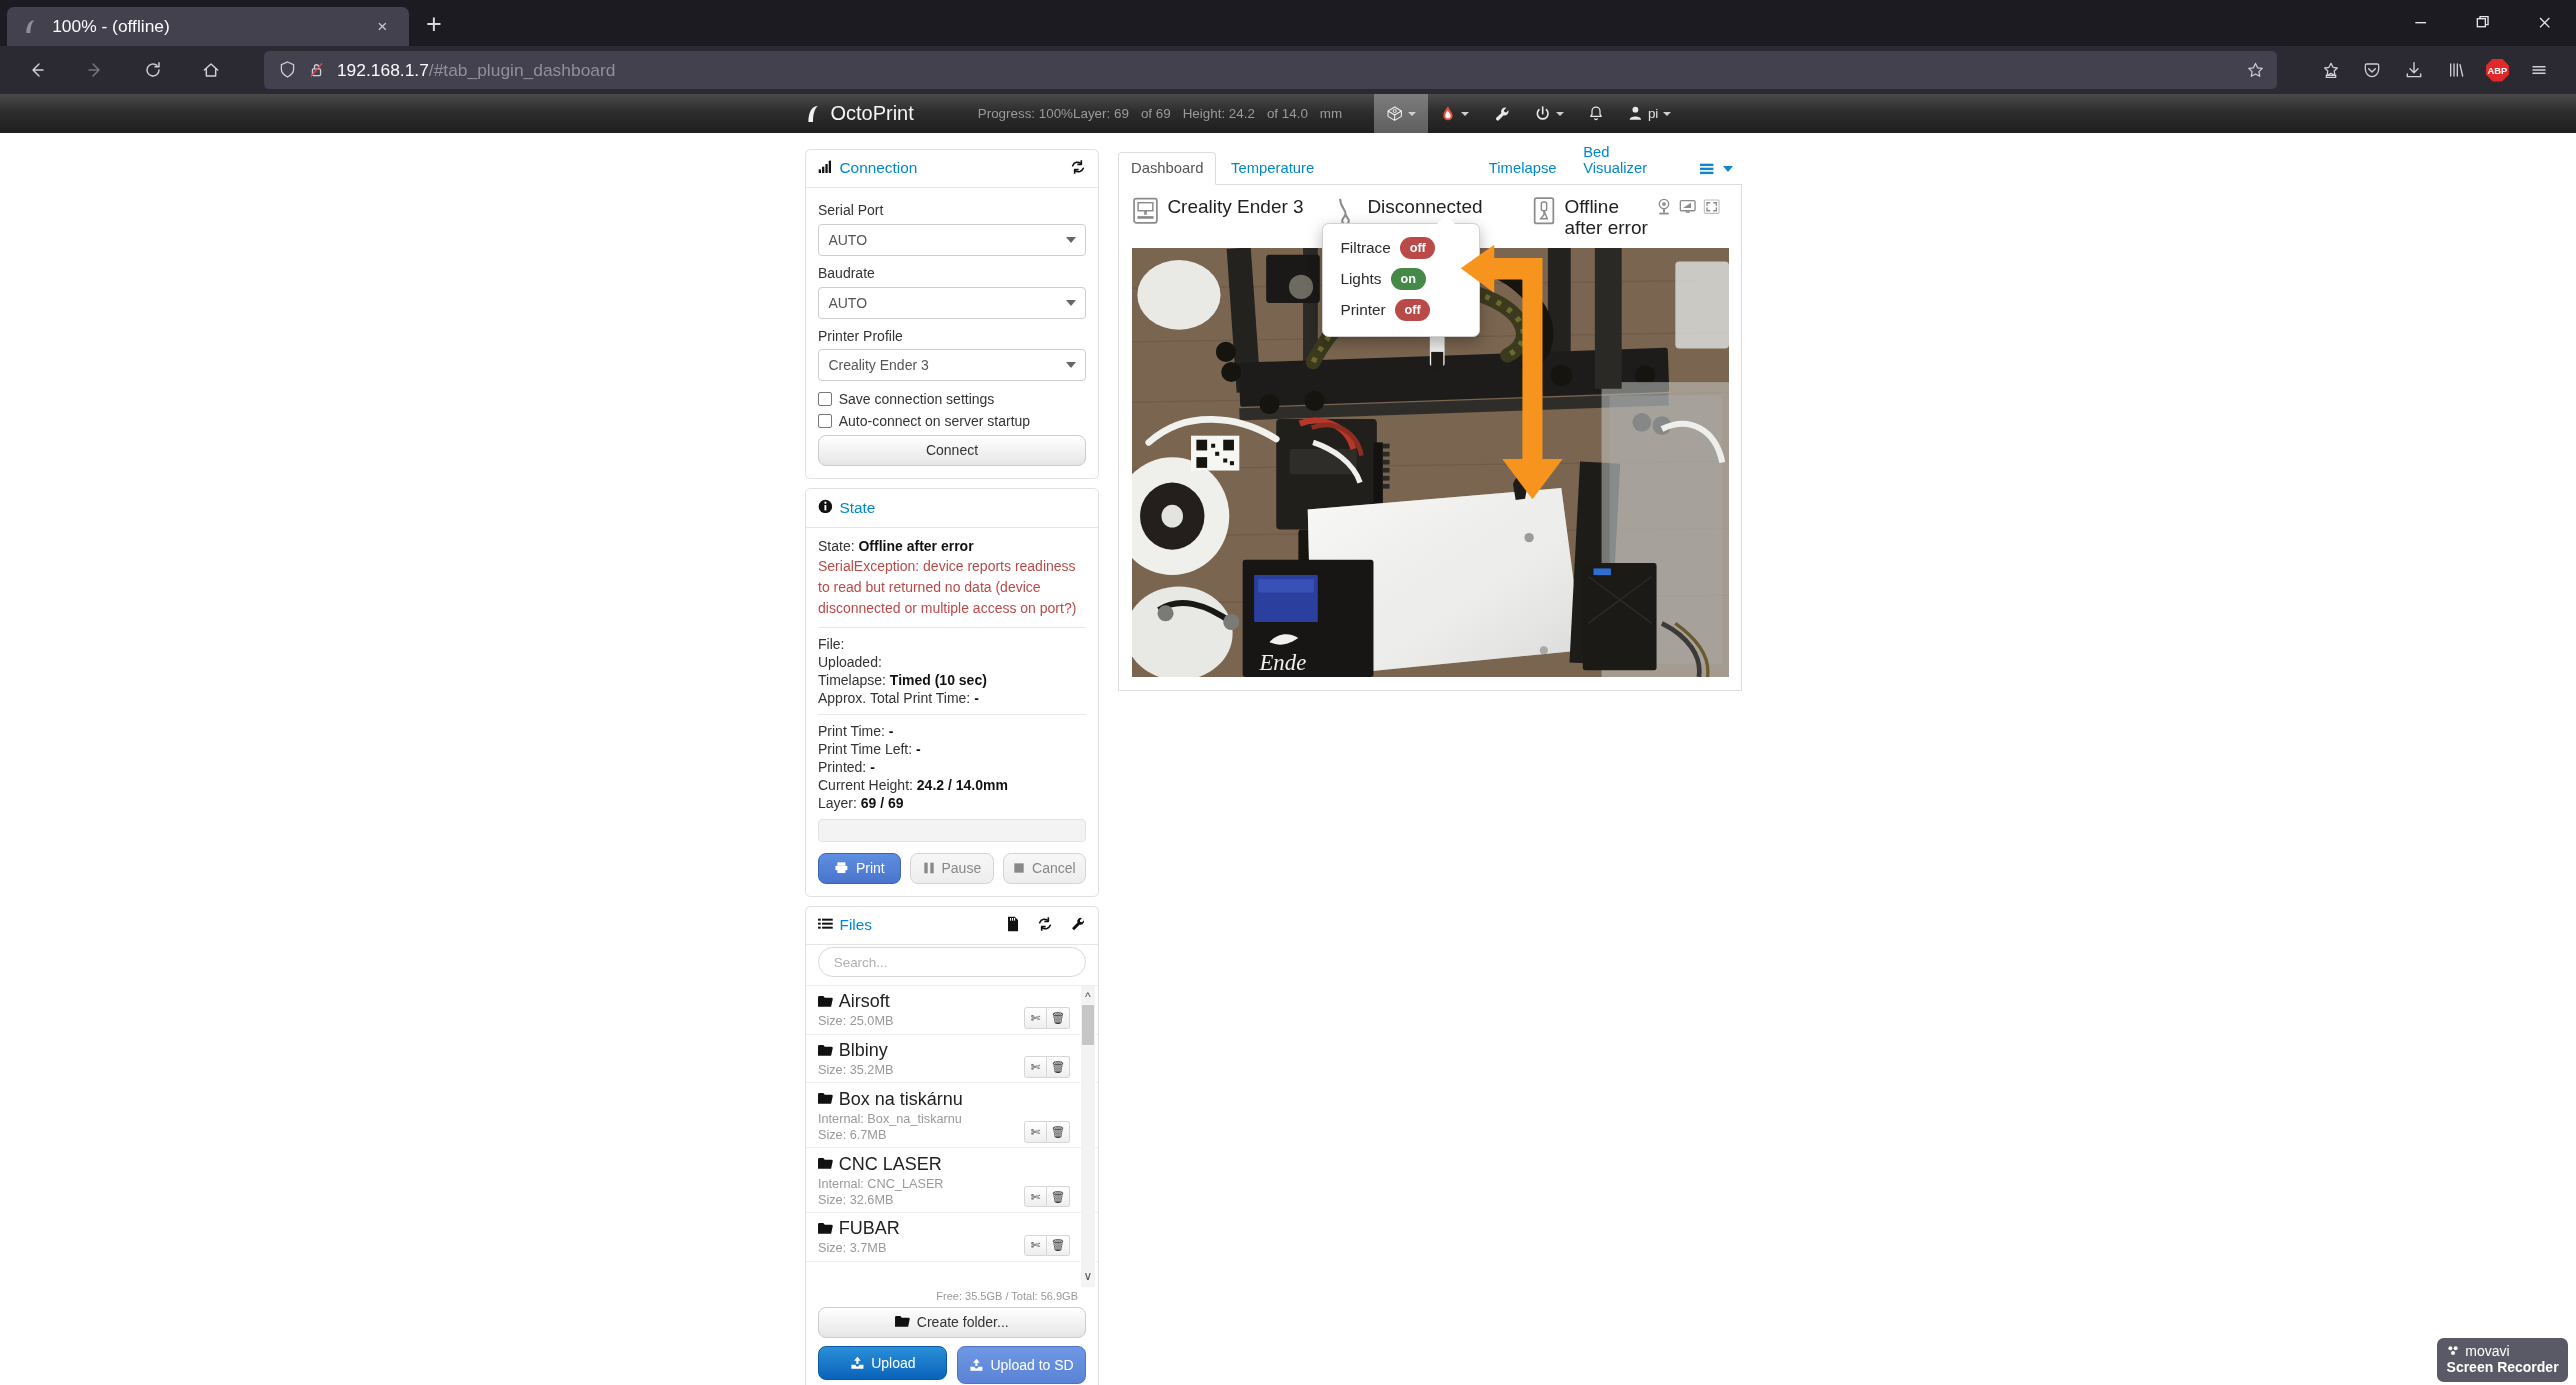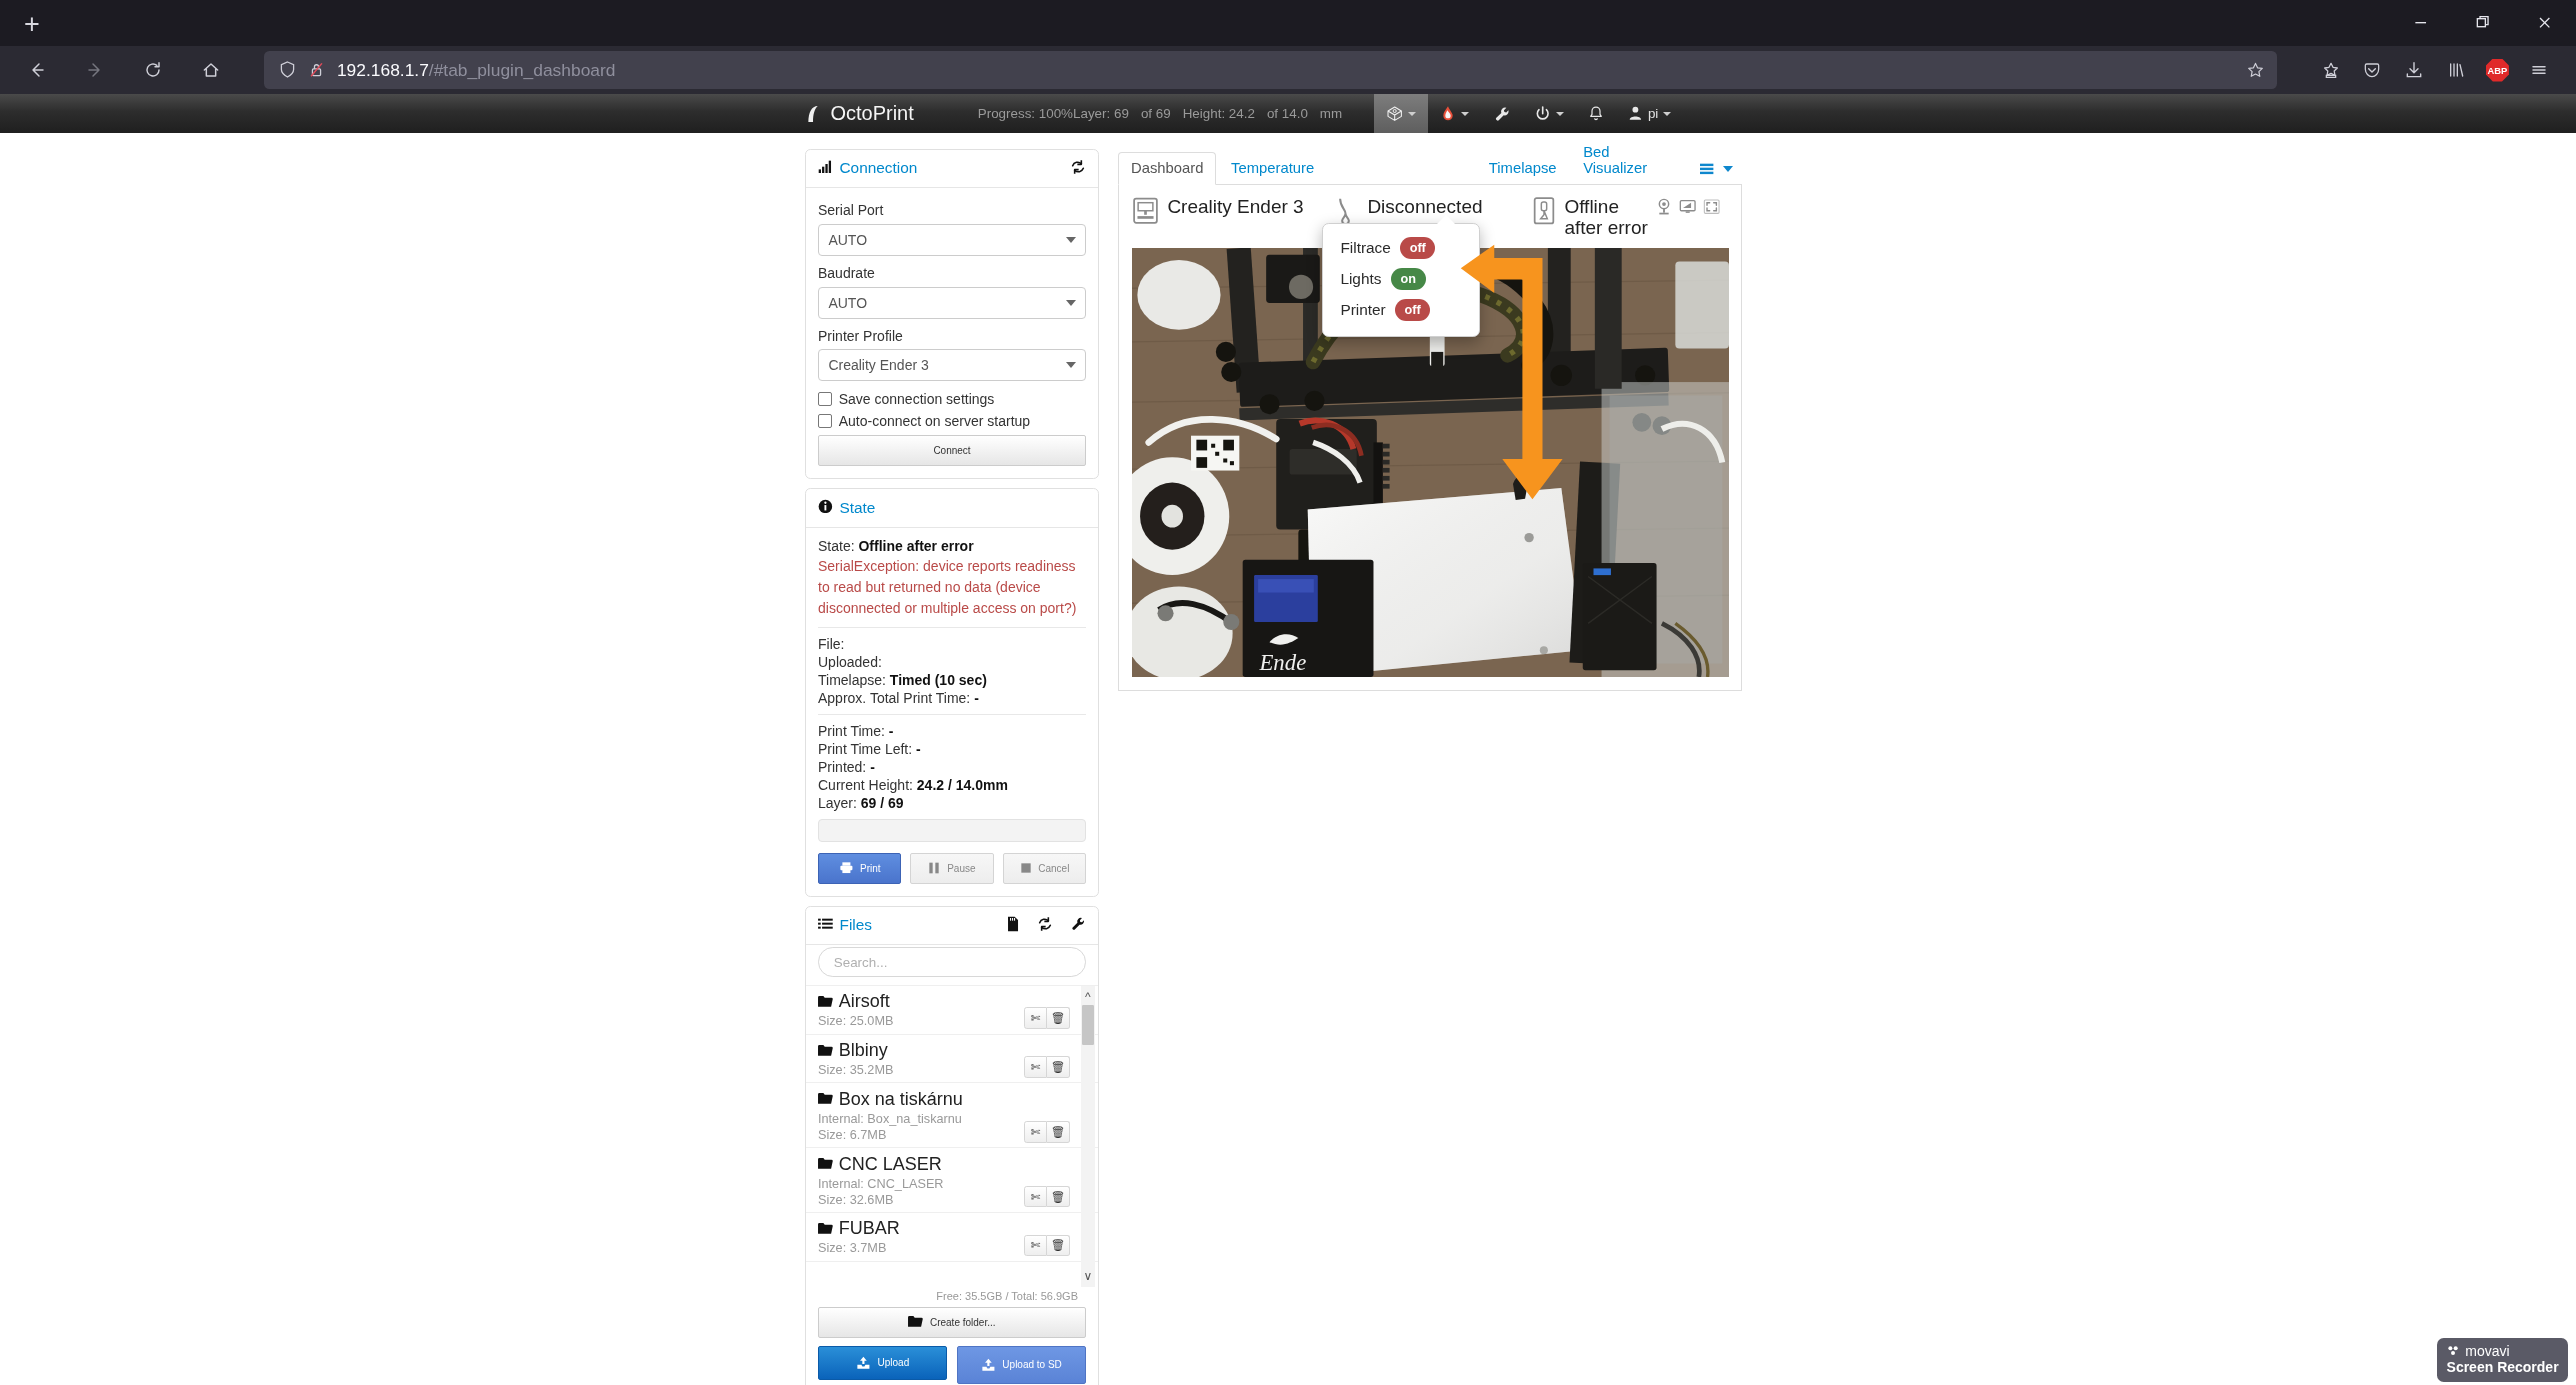--- a/index.html
+++ b/index.html
@@ -96,21 +96,21 @@
 
   .field-label { font-size: 14px; color:#333; margin: 4px 0 5.4px; }
   .select {
     width:100%; height: 32px; border:0.7px solid #ccc; border-radius:4px; background:#fff;
     display:flex; align-items:center; justify-content:space-between; padding: 0 9.4px; font-size:14px; color:#555;
     margin-bottom: 9.4px;
   }
   .chev { width:0;height:0;border-left:5.4px solid transparent;border-right:5.4px solid transparent;border-top:6.7px solid #666; }
   .checkline { display:flex; align-items:center; gap:6.7px; font-size:14px; color:#333; margin-bottom: 6px; }
   .cbox { width: 14px; height: 14px; border:1.3px solid #777; border-radius:2px; background:#fff; flex:0 0 14px; }
-  .btn { display:flex; align-items:center; justify-content:center; gap:6.7px; border-radius:2px; font-size:10px; cursor:default; }
+  .btn { display:flex; align-items:center; justify-content:center; gap:6.7px; border-radius:8px; font-size:14px; cursor:default; }
   .btn-default { background: linear-gradient(to bottom,#fff,#e6e6e6); border:0.7px solid #ccc; color:#333; height: 31px; width:100%; }
   .btn-primary { background: linear-gradient(to bottom,#5f8ee0,#4a74cc); border:0.7px solid #3c63b5; color:#fff; }
   .btn-disabled { background: linear-gradient(to bottom,#f7f7f7,#ededed); border:0.7px solid #d4d4d4; color:#888; }
 
   .state-line { font-size: 14px; color:#333; margin-bottom: 2px; }
   .state-line b { color:#111; }
   .state-err { font-size: 14px; color:#b94a48; line-height: 1.5; margin-bottom: 4px; }
   .hr { height:0.7px; background:#e8e8e8; margin: 8px 0; }
   .progressbar { height: 23px; background:#f3f3f3; border:0.7px solid #e2e2e2; border-radius:4px; margin-top: 8px; }
   .print-btns { display:flex; gap: 9.4px; margin-top: 10.7px; }
@@ -164,20 +164,29 @@
     padding: 5.4px 9.4px 6.7px; font-size: 14px; font-weight:bold; line-height:1.15; z-index:70;
   }
   .movavi .m1 { display:flex; align-items:center; gap:5.4px; font-weight:normal; }
 </style>
 </head>
 <body>
 
 <div class="browser">
 
   <div class="tabstrip">
+    <div class="tab">
+      <span class="tab-favicon">
+        <svg width="20" height="20" viewBox="0 0 30 30">
+          <path d="M8 24 C8 12, 13 5, 20 5 C16 9, 14 15, 14 24 Z" fill="#8d8d96"></path>
+        </svg>
+      </span>
+      <span class="tab-title">100% - (offline)</span>
+      <span class="tab-close">×</span>
+    </div>
     <div class="newtab">+</div>
 
     <div class="wincontrols">
       <div class="wc">
         <svg width="17.4" height="17.4" viewBox="0 0 26 26">
             <line x1="5" y1="13" x2="21" y2="13" stroke="#e6e6ed" stroke-width="2"></line>
           </svg>
       </div>
       <div class="wc">
         <svg width="17.4" height="17.4" viewBox="0 0 26 26">

